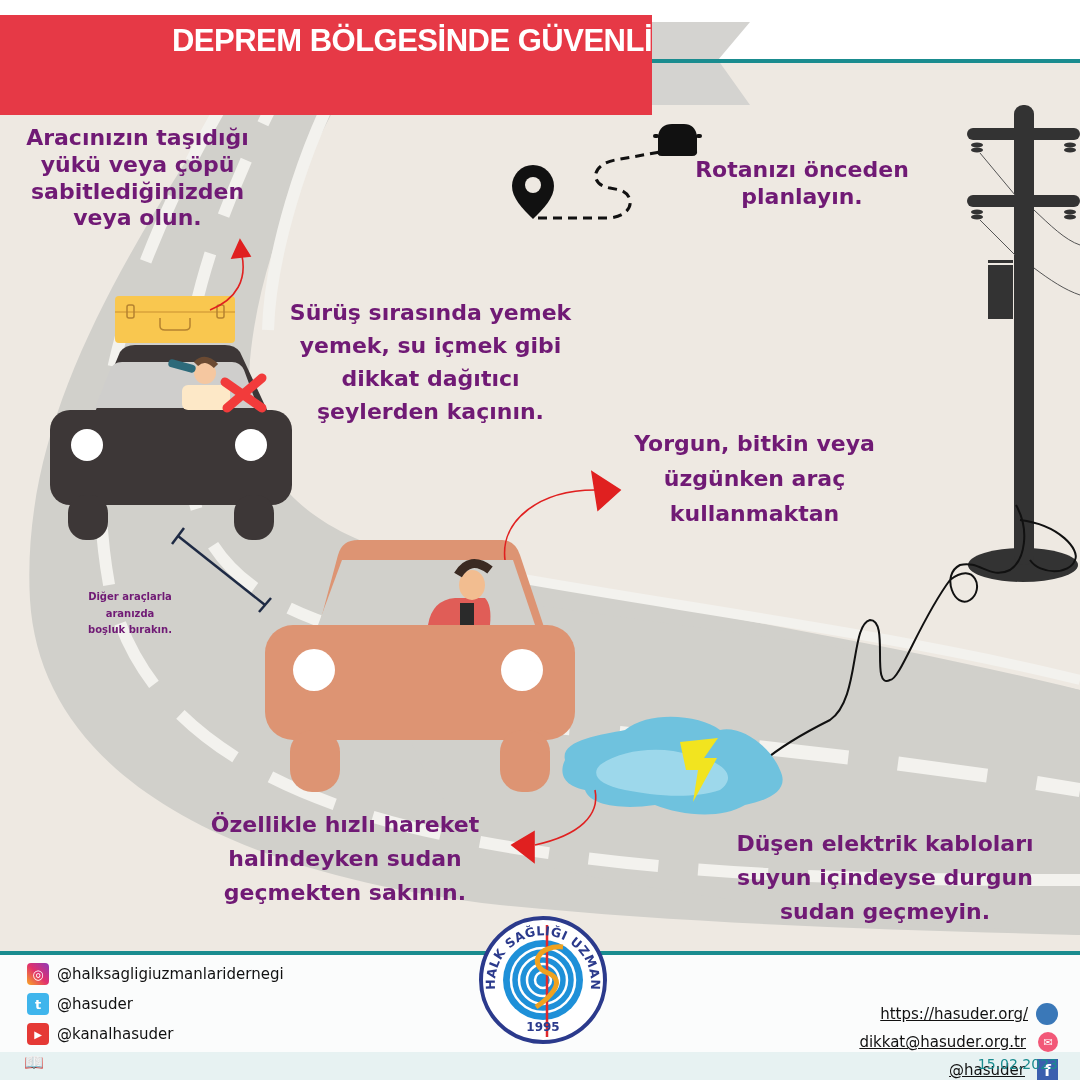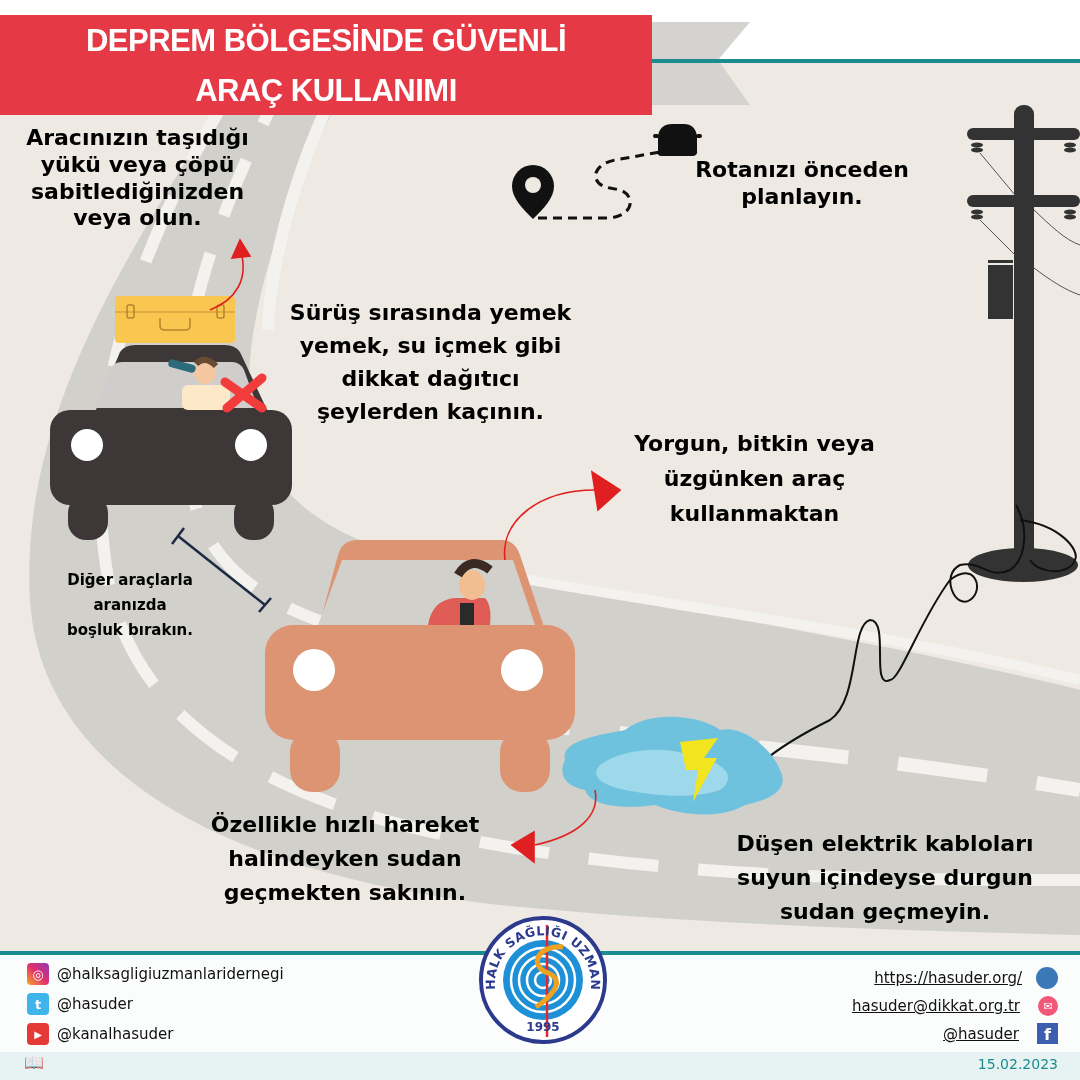--- a/index.html
+++ b/index.html
@@ -3,28 +3,28 @@
 <meta charset="utf-8">
 <style>
   * { box-sizing: border-box; margin: 0; padding: 0; }
   html, body { width: 1080px; height: 1080px; overflow: hidden; background: #ffffff; }
   body { position: relative; font-family: "DejaVu Sans", "Liberation Sans", sans-serif; }
   .canvas { position: absolute; left: 0; top: 0; width: 1080px; height: 1080px; background: #fff; overflow: hidden; }
   .bg { position: absolute; left: 0; top: 62px; width: 1080px; height: 890px; background: #eee9e2; }
   .teal-line { position: absolute; height: 4px; background: #1a8c8f; }
   svg.scene { position: absolute; left: 0; top: 0; }
   .title-banner { position: absolute; left: 0; top: 15px; width: 494px; height: 100px; background: #e63946; }
-  .title-text { position: absolute; left: 0; width: 652px; text-align: center; color: #fff; font-family: "Liberation Sans", sans-serif; font-weight: bold; font-size: 31px; letter-spacing: -0.5px; }
-  .tip { position: absolute; text-align: center; color: #000000; font-family: "DejaVu Sans", sans-serif; font-weight: bold; line-height: 1.22; }
+  .title-text { position: absolute; left: 0; width: 652px; text-align: right; color: #fff; font-family: "Liberation Sans", sans-serif; font-weight: bold; font-size: 31px; letter-spacing: -0.5px; }
+  .tip { position: absolute; text-align: center; color: #701a75; font-family: "DejaVu Sans", sans-serif; font-weight: bold; line-height: 1.22; }
   .footer { position: absolute; left: 0; top: 955px; width: 1080px; height: 97px; background: #fbfcfc; }
   .footer-bottom { position: absolute; left: 0; top: 1052px; width: 1080px; height: 28px; background: #e7f2f2; }
   .social-row { position: absolute; display: flex; align-items: center; gap: 8px; font-family: "DejaVu Sans", sans-serif; font-size: 15px; color: #111; }
   .social-row span.link { }
   .icon-box { width: 22px; height: 22px; border-radius: 4px; display: inline-flex; align-items: center; justify-content: center; color: #fff; font-size: 13px; font-weight: bold; }
-  .right-row { position: absolute; right: 22px; display: flex; align-items: center; gap: 14px; font-family: "DejaVu Sans", sans-serif; font-size: 15px; color: #111; }
+  .right-row { position: absolute; right: 22px; display: flex; align-items: center; gap: 8px; font-family: "DejaVu Sans", sans-serif; font-size: 15px; color: #111; margin-top: 36px; }
   .right-row span.link { text-decoration: underline; }
   .date { position: absolute; right: 22px; top: 1056px; color: #1a8c8f; font-family: "DejaVu Sans", sans-serif; font-size: 14px; }
 </style>
 </head>
 <body>
 
 <div class="canvas">
 
   <div class="bg"></div>
 
@@ -134,21 +134,20 @@
       <rect x="696" y="134" width="6" height="4" rx="2" fill="#111"></rect>
     </g>
 
     <polygon points="652,22 750,22 718,60 750,105 652,105" fill="#d4d3d0"></polygon>
   </svg>
 
   <div class="teal-line" style="left:0; top:59px; width:1080px;"></div>
 
   <div class="title-banner" style="width:652px;"></div>
   <div class="title-text" style="top:23px;">DEPREM BÖLGESİNDE GÜVENLİ</div>
-  <div class="title-text" style="top:73px;">ARAÇ KULLANIMI</div>
 
   <div class="tip" style="left:10px; top:125px; width:255px; font-size:22px;">
     <div>Aracınızın taşıdığı</div>
     <div>yükü veya çöpü</div>
     <div>sabitlediğinizden</div>
     <div>veya olun.</div>
   </div>
 
   <div class="tip" style="left:672px; top:157px; width:260px; font-size:22px;">
     <div>Rotanızı önceden</div>
@@ -161,21 +160,21 @@
     <div>dikkat dağıtıcı</div>
     <div>şeylerden kaçının.</div>
   </div>
 
   <div class="tip" style="left:612px; top:413px; width:285px; font-size:22px; line-height:1.6;margin-top:13px;">
     <div>Yorgun, bitkin veya</div>
     <div>üzgünken araç</div>
     <div>kullanmaktan</div>
   </div>
 
-  <div class="tip" style="left:30px; top:568px; width:200px; font-size:15px; line-height:1.65;">
+  <div class="tip" style="left:30px; top:589px; width:200px; font-size:10px; line-height:1.65;">
     <div>Diğer araçlarla</div>
     <div>aranızda</div>
     <div>boşluk bırakın.</div>
   </div>
 
   <div class="tip" style="left:185px; top:808px; width:320px; font-size:22px; line-height:1.55;">
     <div>Özellikle hızlı hareket</div>
     <div>halindeyken sudan</div>
     <div>geçmekten sakının.</div>
   </div>
@@ -219,21 +218,21 @@
       <textPath href="#logoArc" startOffset="2%">HALK SAĞLIĞI UZMANLARI DERNEĞİ</textPath>
     </text>
     <text x="65" y="116" text-anchor="middle" font-family="DejaVu Sans, sans-serif" font-size="12" font-weight="bold" fill="#2b3a8c">1995</text>
   </svg>
 
   <div class="right-row" style="top:967px;">
     <span class="link">https://hasuder.org/</span>
     <span style="width:22px;height:22px;border-radius:50%;background:#3a78b8;display:inline-block;"></span>
   </div>
   <div class="right-row" style="top:996px;">
-    <span class="link">hasuder@dikkat.org.tr</span>
+    <span class="link">dikkat@hasuder.org.tr</span>
     <span style="width:20px;height:20px;border-radius:50%;background:#f25878;display:inline-flex;align-items:center;justify-content:center;color:#fff;font-size:11px;margin-left:4px;">✉</span>
   </div>
   <div class="right-row" style="top:1023px;">
     <span class="link">@hasuder</span>
     <span style="width:21px;height:21px;background:#3b5fae;display:inline-flex;align-items:flex-end;justify-content:center;color:#fff;font-size:16px;font-weight:bold;margin-left:4px;">f</span>
   </div>
 
   <div class="date">15.02.2023</div>
 
 </div>

